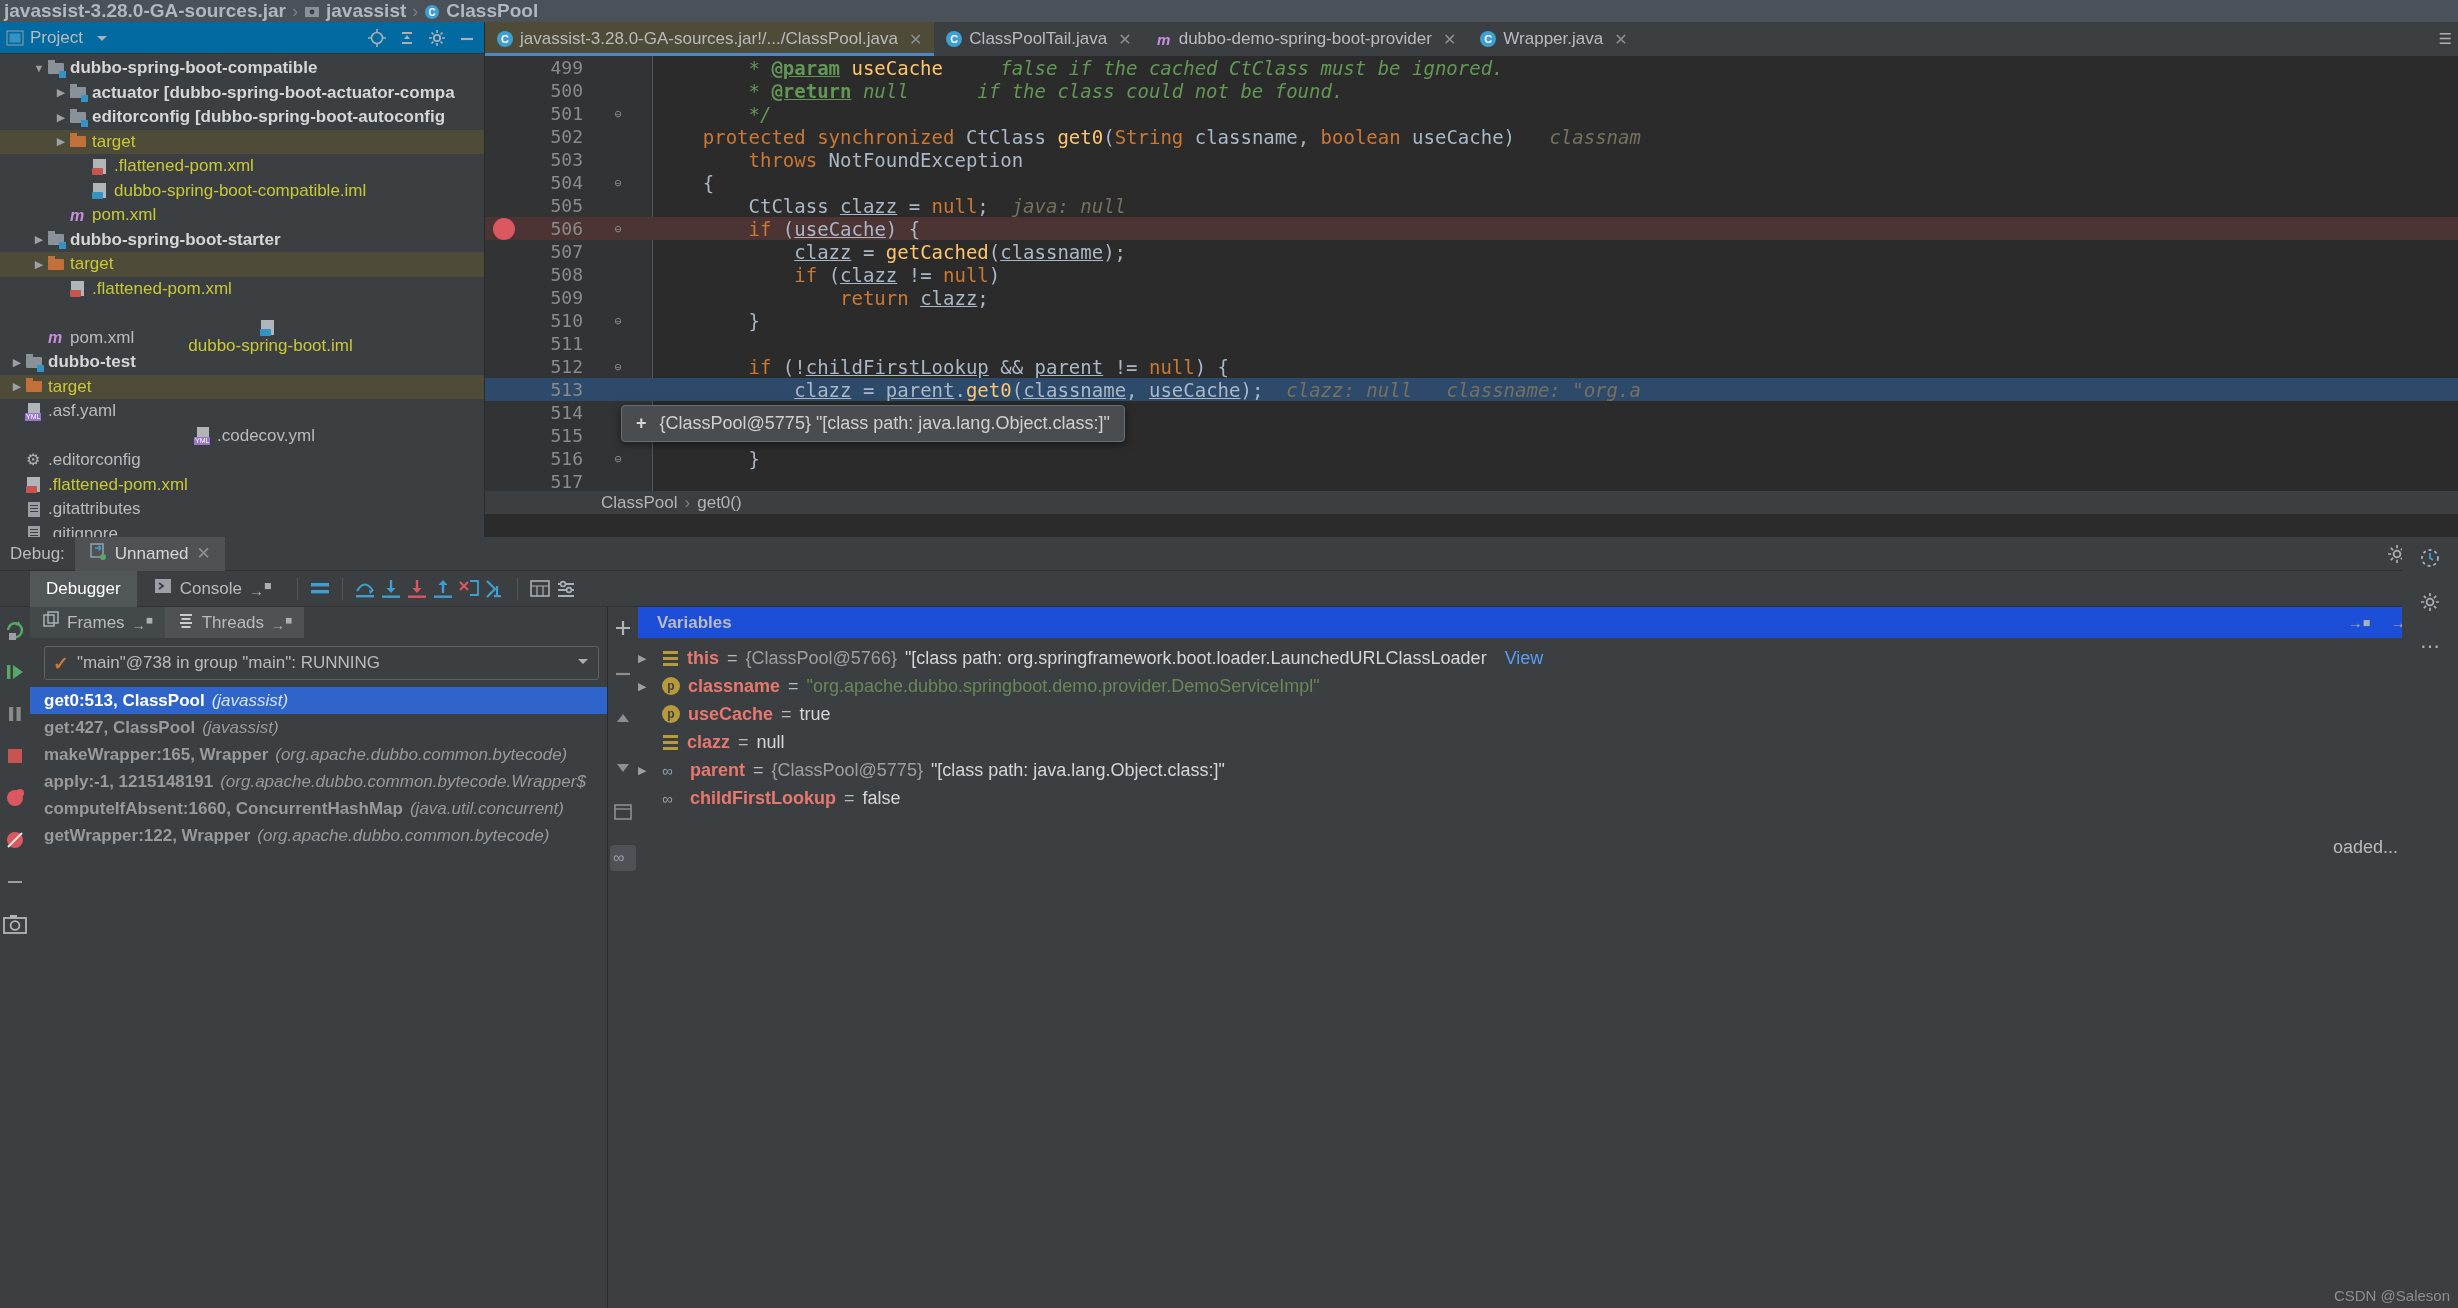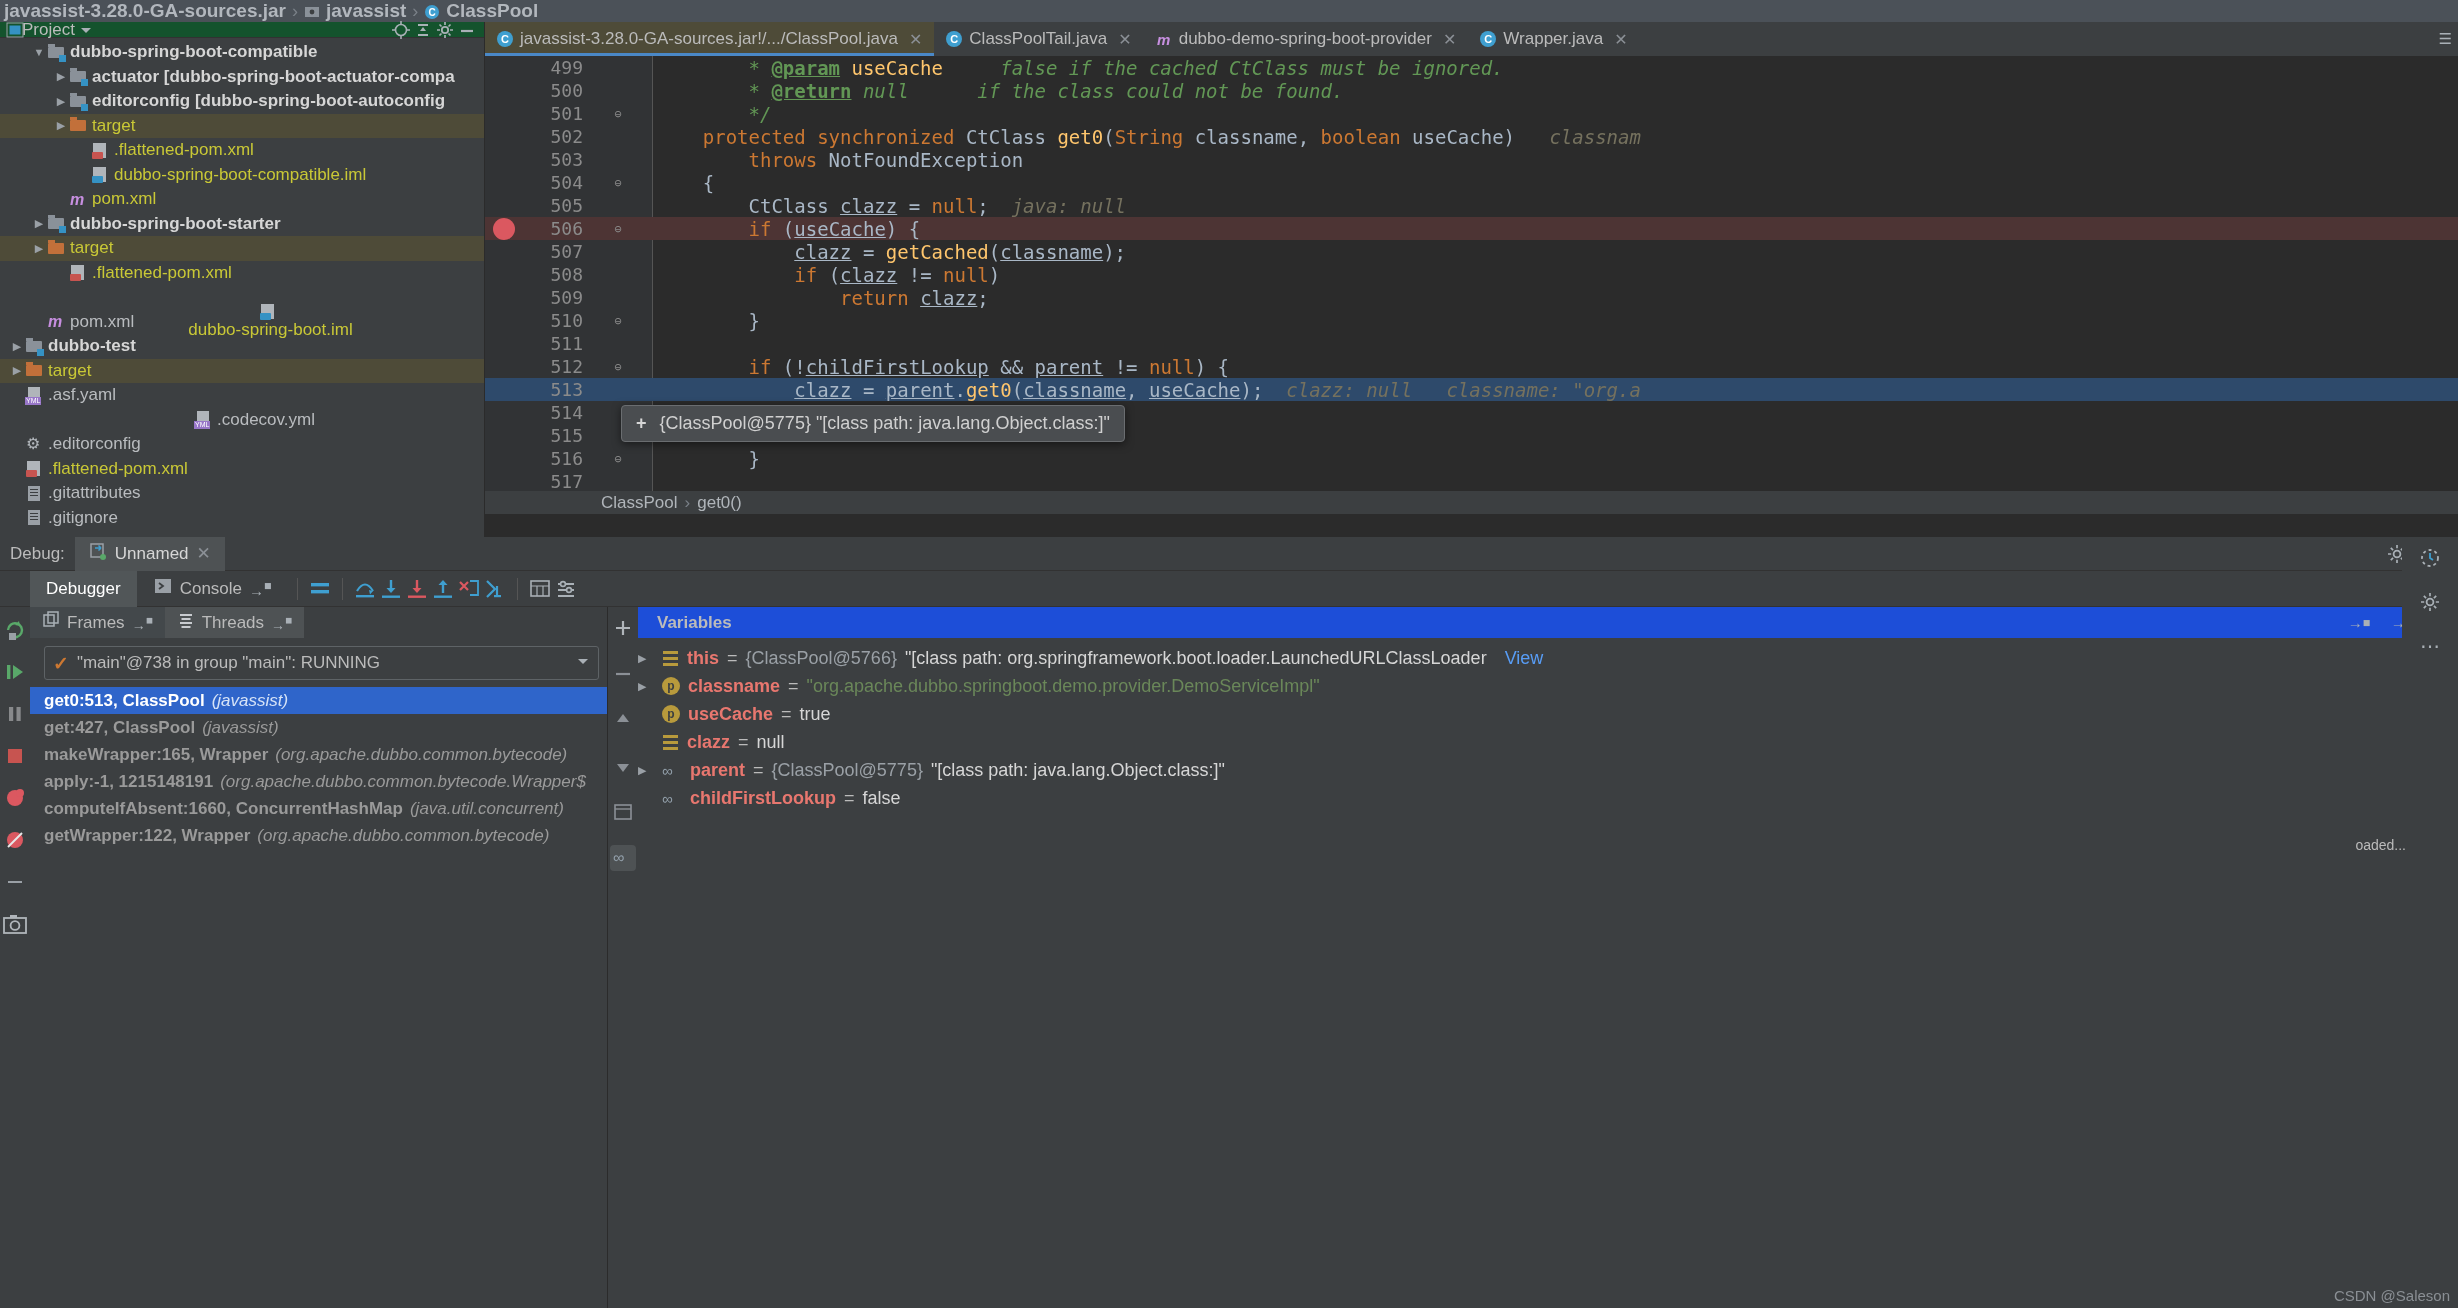--- a/index.html
+++ b/index.html
@@ -10,22 +10,22 @@
   
   .topcrumb{ position:absolute; left:0; top:0; width:2458px; height:22px;
     background:#4b5158; display:flex; align-items:center; padding-left:4px; gap:6px;
     font-size:19px; font-weight:bold; color:#b2b7bd; white-space:nowrap; overflow:hidden;}
   .topcrumb .sep{ color:#7a8088; font-weight:normal; font-size:18px; }
   .crumb-ico{ width:16px;height:16px;display:inline-block;vertical-align:middle;}
 
   
   .projectpane{ position:absolute; left:0; top:22px; width:485px; height:515px;
     background:#3c3f41; border-right:1px solid #2b2b2b; }
-  .pp-header{ height:16px; background:#14532d; display:flex; align-items:center;
-    padding:0 6px; gap:0; border-bottom:1px solid #323232; }
+  .pp-header{ height:32px; background:#0369a1; display:flex; align-items:center;
+    padding:0 6px; gap:8px; border-bottom:1px solid #323232; }
   .pp-title{ font-size:17px; color:#bbbbbb; }
   .pp-header .spacer{ flex:1 }
   .icon-btn{ width:22px;height:22px;display:flex;align-items:center;justify-content:center;
     color:#a9b0b6; cursor:pointer;}
   .tree{ padding-top:2px; font-size:17px; }
   .trow{ display:flex; align-items:center; height:24.5px; white-space:nowrap; padding-left:4px;}
   .trow.sel{ background:#4e4b38; }
   .arrow{ width:18px; text-align:center; color:#9aa0a6; font-size:11px; flex:0 0 18px;}
   .arrow.open::before{content:"\25BC";}
   .arrow.closed::before{content:"\25B6";}
@@ -156,21 +156,21 @@
   .badge-p{ width:18px;height:18px;border-radius:50%;background:#b89a3c;color:#3c3f41;
     font-size:12px;font-weight:bold;display:flex;align-items:center;justify-content:center;flex:0 0 18px;}
   .badge-oo{ color:#93a0ab; font-size:15px; letter-spacing:-1px; flex:0 0 20px;}
 
   .varsrail{ position:absolute; left:0; top:0; width:30px; bottom:0; background:#3c3f41;
     display:flex; flex-direction:column; align-items:center; padding-top:8px; gap:20px; color:#9aa0a6;}
   .rightrail{ position:absolute; right:0; top:0; width:56px; bottom:0; background:#3c3f41;
     display:flex;flex-direction:column;align-items:center;padding-top:8px;gap:18px;color:#a9b0b6;}
   .watermark{ position:absolute; right:8px; bottom:4px; font-size:15px; color:#8a8f94;
     font-family:"Liberation Sans",sans-serif;}
-  .loadedtxt{ position:absolute; right:52px; top:300px; font-size:14px; color:#bbbbbb;}
+  .loadedtxt{ position:absolute; right:60px; top:300px; font-size:18px; color:#bbbbbb;}
 </style>
 </head>
 <body>
 
 <div class="app">
 
   <div class="topcrumb">
     <span>javassist-3.28.0-GA-sources.jar</span>
     <span class="sep">›</span>
     <span class="crumb-ico">

